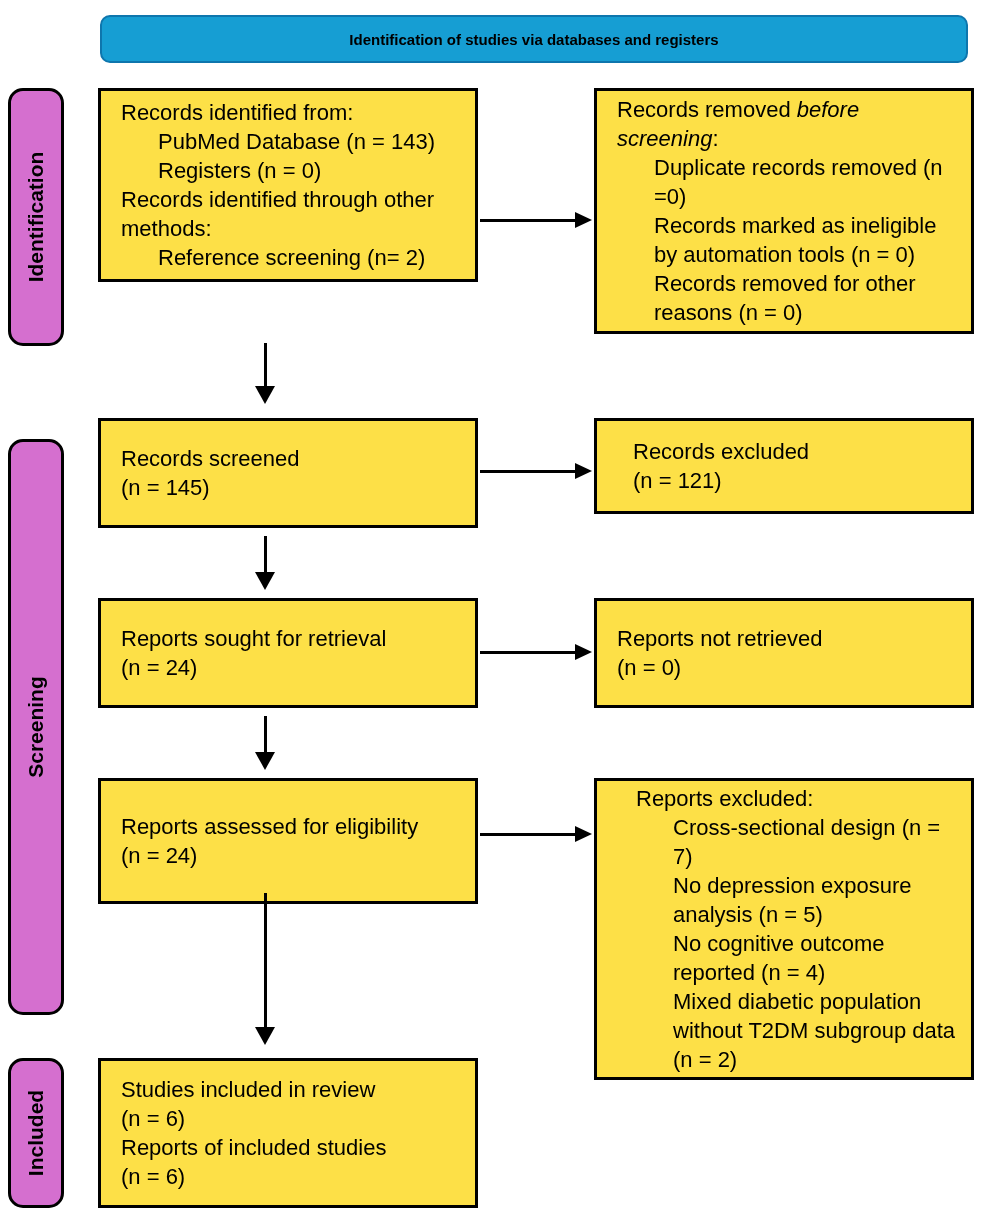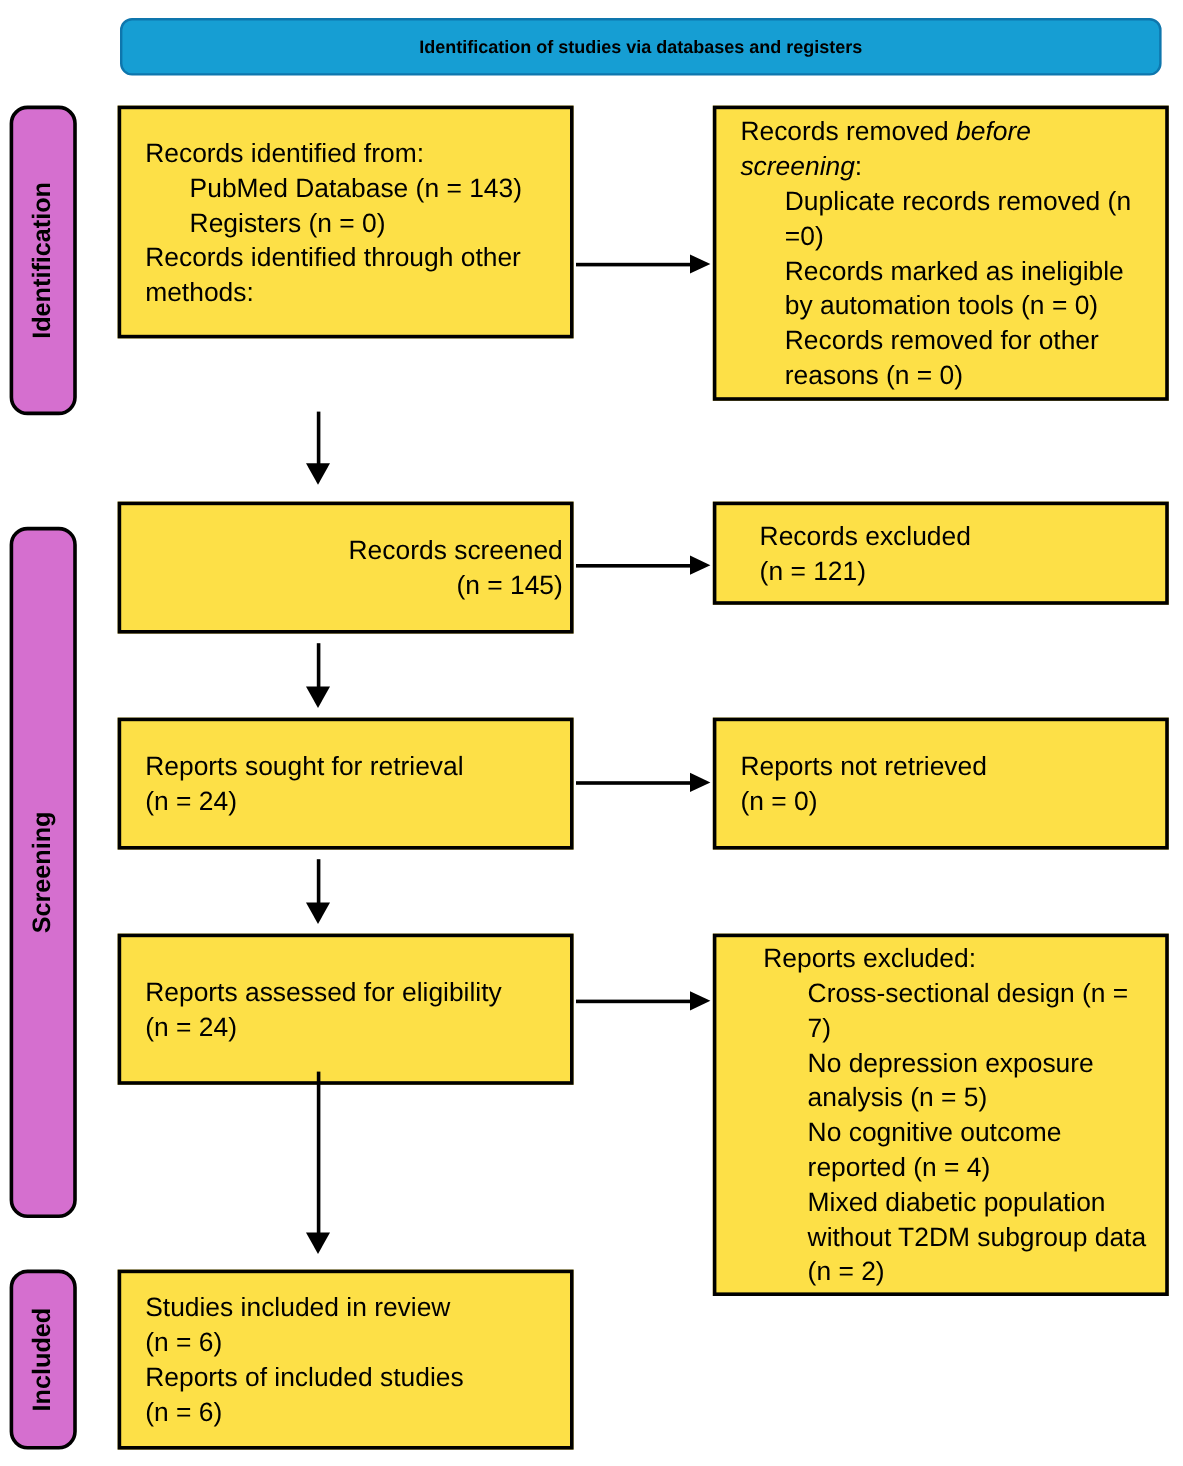--- a/index.html
+++ b/index.html
@@ -60,36 +60,37 @@
   <div class="stage stage-included" style="background: rgb(213, 111, 207);">
     <span class="rot">Included</span>
   </div>
 
   <div class="box" style="left:98px;top:88px;height:194px;">
       <div class="line">Records identified from:</div>
       <div class="line ind1">PubMed Database (n = 143)</div>
       <div class="line ind1">Registers (n = 0)</div>
       <div class="line">Records identified through other
 methods:</div>
+      <div class="line ind1">Reference screening (n= 2)</div>
     </div>
   <div class="box" style="left:594px;top:88px;height:246px;">
       <div class="line"><span>Records removed </span><span style="font-style: italic;">before
 screening</span><span>:</span></div>
       <div class="line ind1">Duplicate records removed (n
 =0)</div>
       <div class="line ind1">Records marked as ineligible
 by automation tools (n = 0)</div>
       <div class="line ind1">Records removed for other
 reasons (n = 0)</div>
     </div>
-  <div class="box" style="left:98px;top:418px;height:110px;text-align:right;">
+  <div class="box" style="left:98px;top:418px;height:110px;">
       <div class="line">Records screened
 (n = 145)</div>
     </div>
-  <div class="box" style="left:594px;top:418px;height:86px;padding-left:36px;">
+  <div class="box" style="left:594px;top:418px;height:96px;padding-left:36px;">
       <div class="line">Records excluded
 (n = 121)</div>
     </div>
   <div class="box" style="left:98px;top:598px;height:110px;">
       <div class="line">Reports sought for retrieval
 (n = 24)</div>
     </div>
   <div class="box" style="left:594px;top:598px;height:110px;justify-content:center;">
       <div class="line">Reports not retrieved
 (n = 0)</div>

